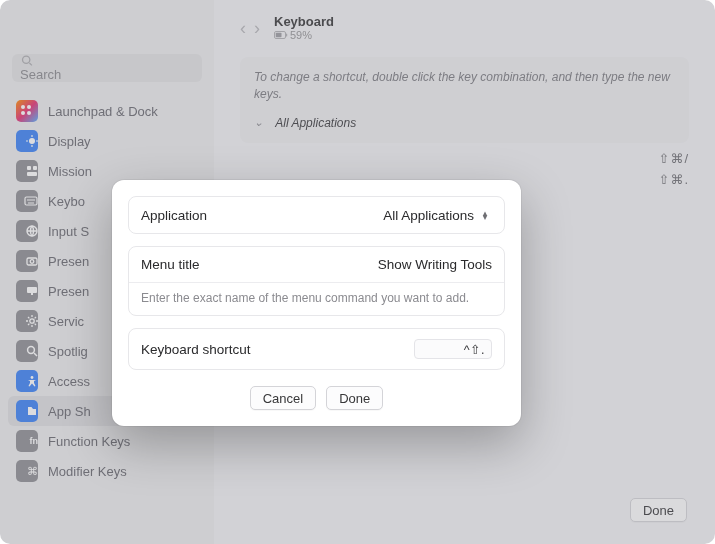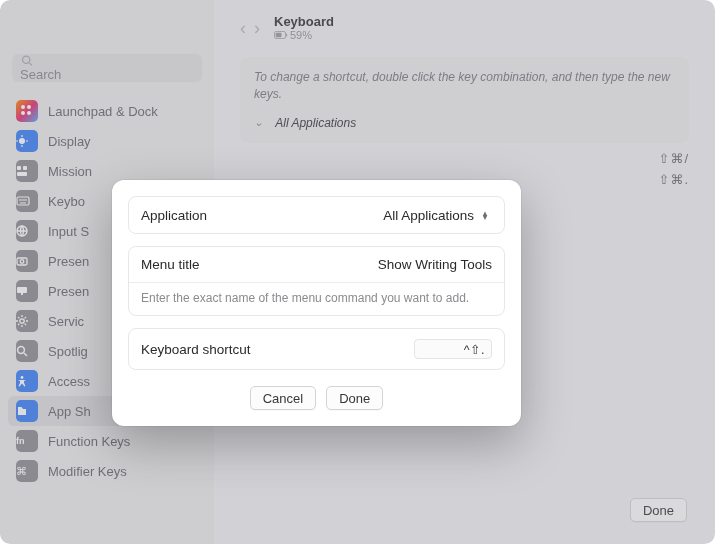--- a/index.html
+++ b/index.html
@@ -33,21 +33,21 @@
   .search svg { width: 14px; height: 14px; margin-right: 5px; opacity: .6; }
   .side-list { padding: 4px 8px 0; }
   .side-item {
     display: flex; align-items: center; gap: 10px;
     height: 30px; padding: 0 8px; border-radius: 6px;
     color: #686870;
   }
   .side-item.selected { background: #dedee1; }
   .side-icon {
     width: 22px; height: 22px; border-radius: 5px;
-    display: flex; align-items: center; justify-content: flex-start;
+    display: flex; align-items: center; justify-content: flex-end;
     color: #fff; flex: 0 0 22px;
   }
   .ic-grey { background: #8e8e93; }
   .ic-blue { background: #3b82f6; }
   .ic-colorful { background: linear-gradient(135deg,#ff8a00,#e52e71,#4facfe); position: relative; }
   .ic-colorful::after { content:""; background:#fff; width:4px;height:4px;border-radius:2px;box-shadow:6px 0 #fff,0 6px #fff,6px 6px #fff; position:absolute; top:5px; left:5px; }
 
   .content {
     position: absolute; left: 214px; right: 0; top: 0; bottom: 0;
     background: #f2f2f4; padding: 14px 26px;

